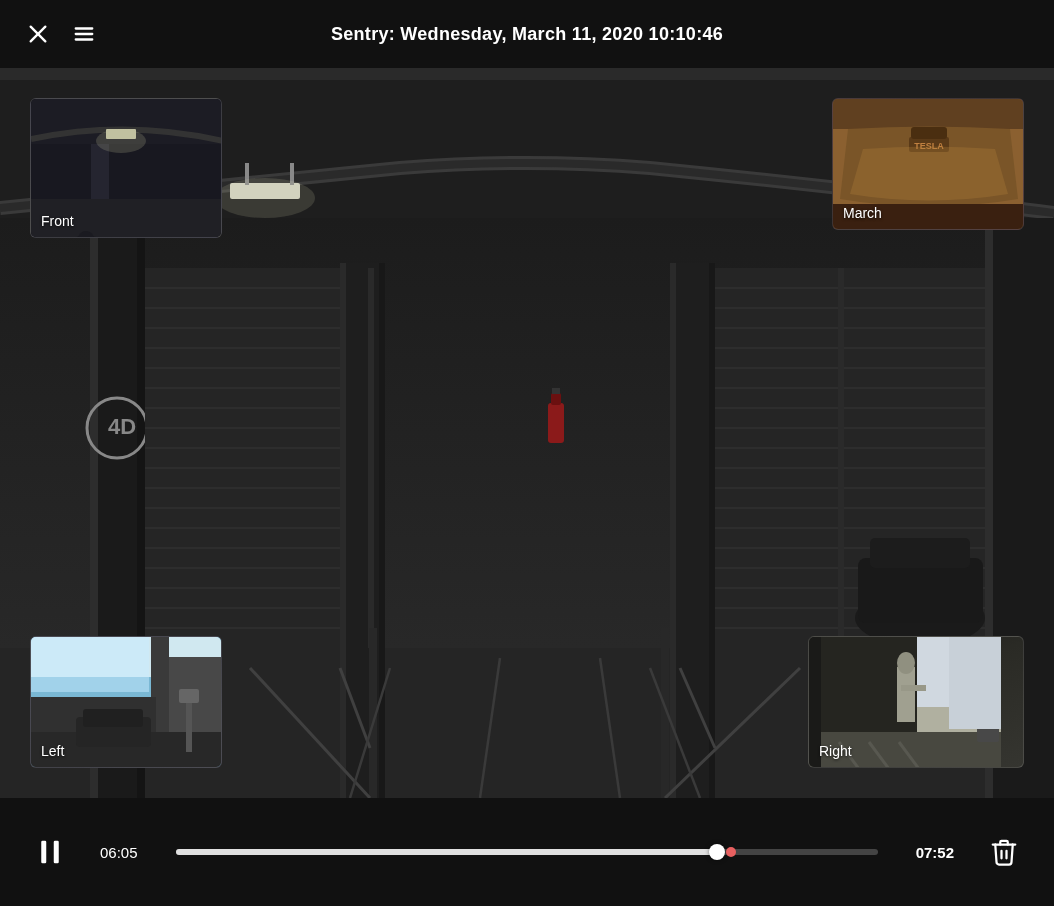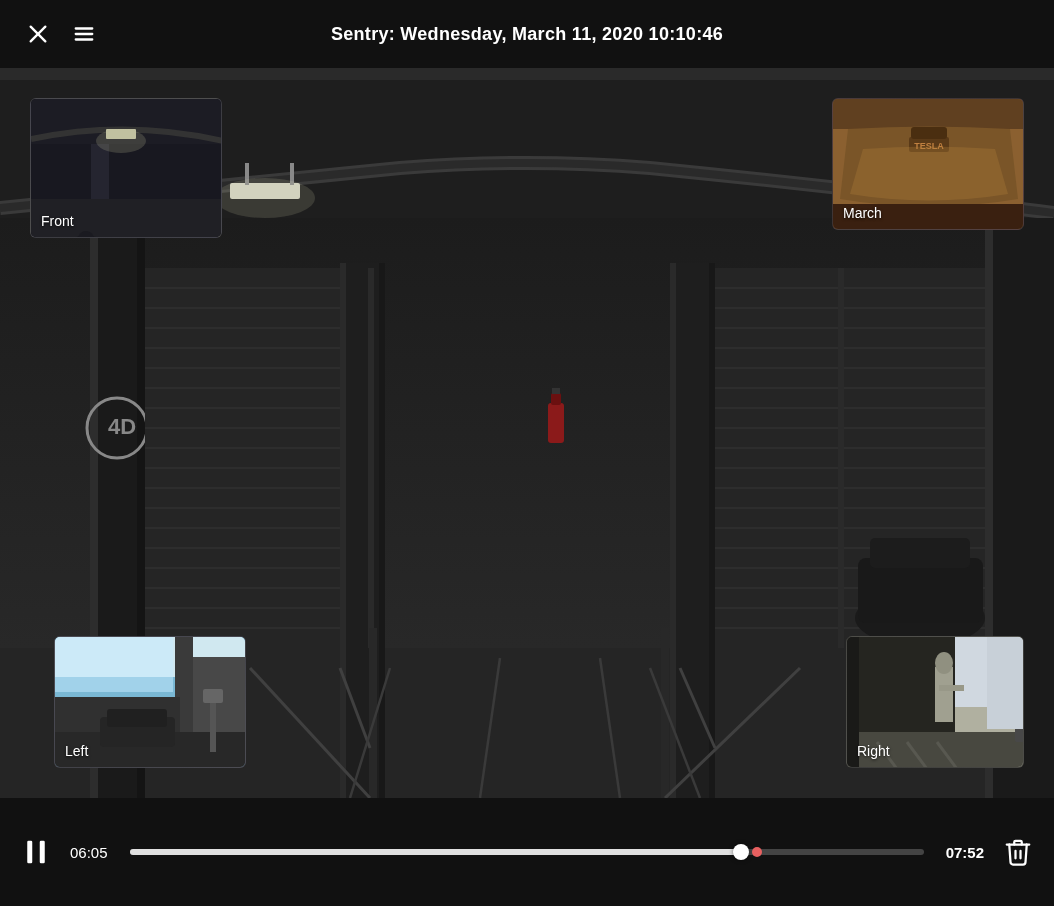--- a/index.html
+++ b/index.html
@@ -118,44 +118,43 @@
       background: linear-gradient(160deg, #2a2020 0%, #3a2020 40%, #1a1010 100%);
     }
 
     
     .thumb-left {
       bottom: 30px;
       left: 30px;
       width: 192px;
       height: 132px;
       background: linear-gradient(160deg, #202028 0%, #303038 40%, #252530 100%);
-      margin-left: 24px;
     }
 
     
     .thumb-right {
       bottom: 30px;
       right: 30px;
-      width: 178px;
+      width: 216px;
       height: 132px;
       background: linear-gradient(160deg, #1a1a18 0%, #2a2a25 40%, #353530 100%);
     }
 
     
     .controls {
       position: absolute;
       bottom: 0;
       left: 0;
       width: 100%;
       height: 108px;
       background: #111;
       display: flex;
       align-items: center;
-      padding: 0 18px;
-      gap: 16px;
+      padding: 0 32px;
+      gap: 32px;
     }
 
     .play-pause-btn {
       cursor: pointer;
       flex-shrink: 0;
       width: 36px;
       height: 36px;
       display: flex;
       align-items: center;
       justify-content: center;

